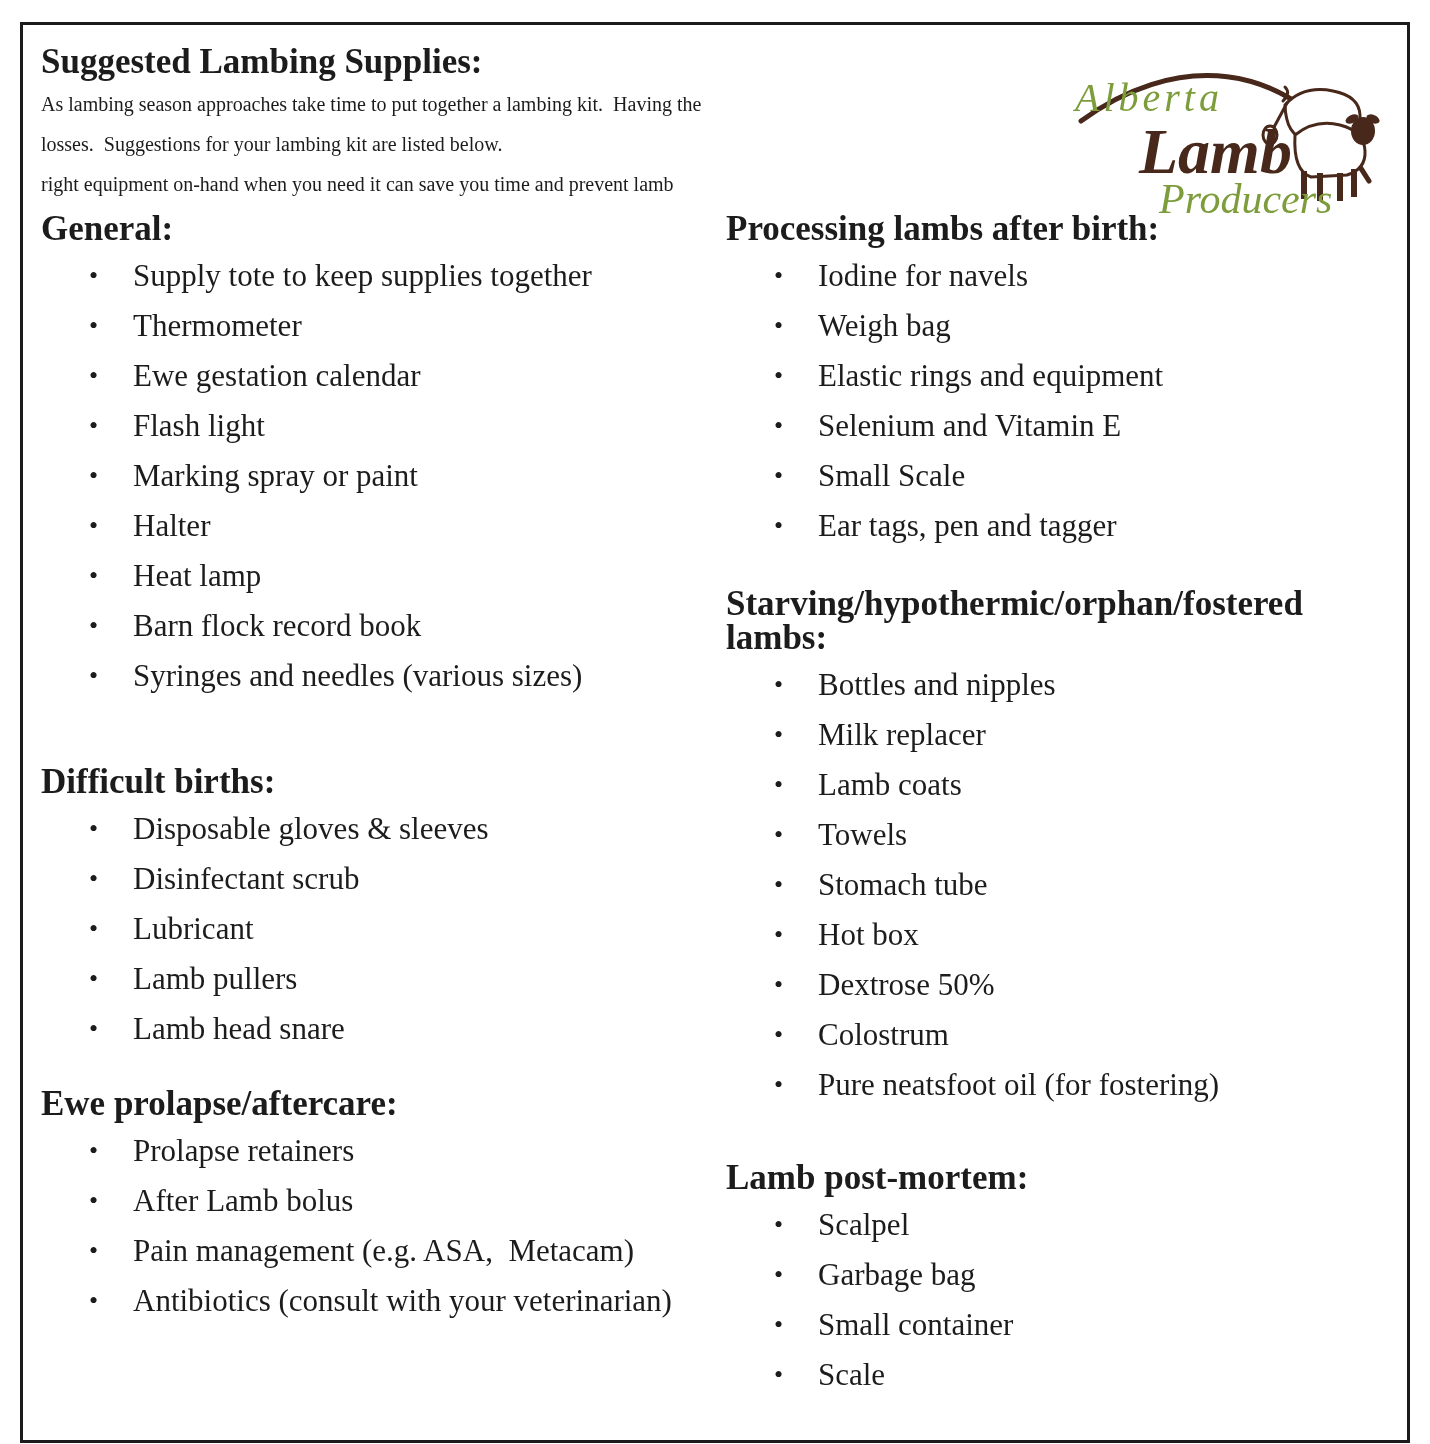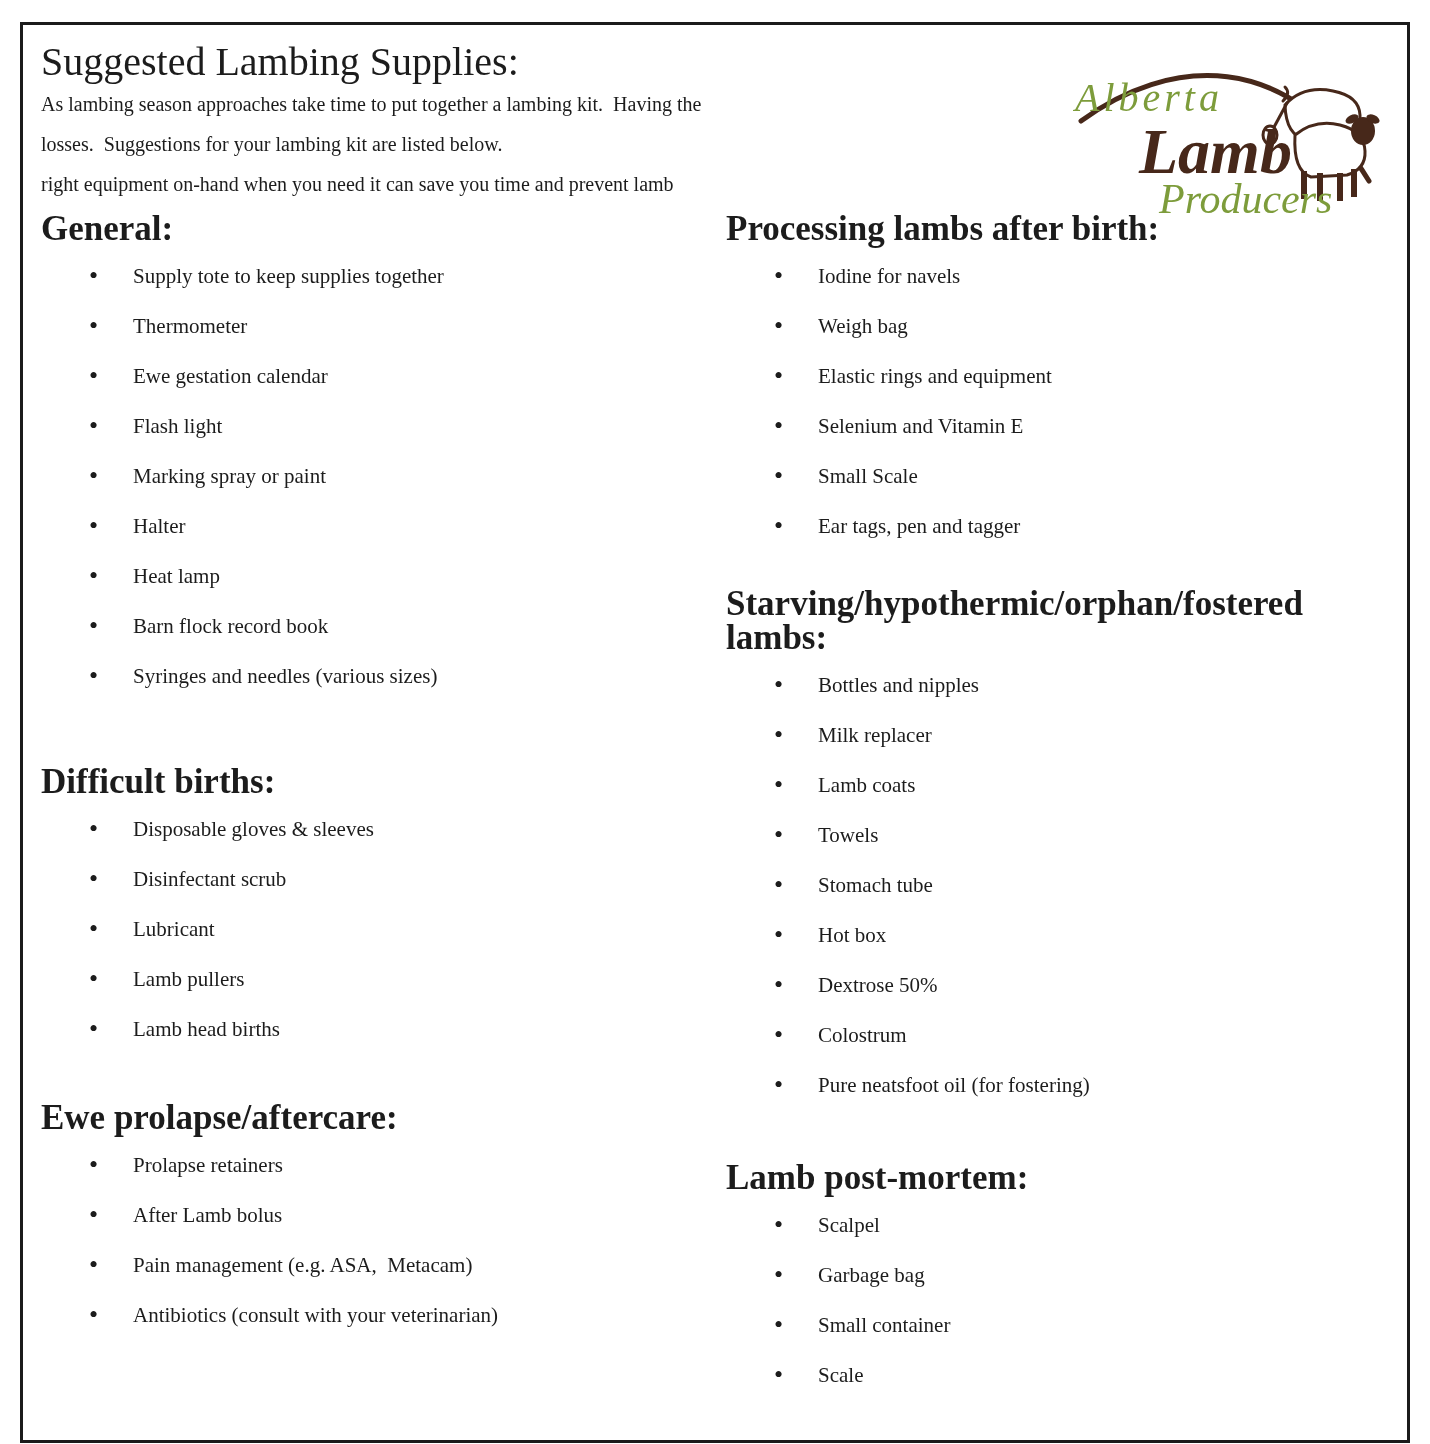--- a/index.html
+++ b/index.html
@@ -7,21 +7,21 @@
     width:1430px;height:1444px;position:relative;
     font-family:"Liberation Serif","DejaVu Serif",serif;
     color:#1c1c1c;overflow:hidden;
   }
   .frame{
     position:absolute;left:20px;top:22px;width:1390px;height:1421px;
     border:3px solid #1b1b1b;background:#ffffff;box-sizing:border-box;
     padding:15px 18px 0 18px;overflow:hidden;
   }
   .doc-title{
-    font-size:40px;font-weight:normal;line-height:44px;margin:0;
+    font-size:35px;font-weight:bold;line-height:44px;margin:0;
     letter-spacing:0px;
   }
   .intro{margin:0;}
   .intro-line{
     font-size:20px;line-height:40px;white-space:pre-wrap;
   }
   .logo{
     position:absolute;top:28px;right:16px;width:318px;height:168px;
   }
   .columns{
@@ -31,24 +31,24 @@
     font-size:35px;font-weight:bold;line-height:34px;margin:0 0 14px 0;
   }
   .sec ul{list-style:none;margin:0;padding:0;}
   .sec li{
     display:flex;align-items:flex-start;
     line-height:32px;margin-bottom:18px;
   }
   .bullet{
     flex:0 0 44px;margin-left:48px;font-size:26px;line-height:32px;
   }
-  .item-text{font-size:21px;white-space:pre-wrap;}
+  .item-text{font-size:31px;white-space:pre-wrap;}
   
   .col-left  .sec-1{margin-top:73px;}
-  .col-left  .sec-2{margin-top:56px;}
+  .col-left  .sec-2{margin-top:42px;}
   .col-right .sec-1{margin-top:45px;}
   .col-right .sec-2{margin-top:60px;}
   
   .col-left  .sec-0 li:nth-child(8),
   .col-left  .sec-0 li:nth-child(9){margin-top:8px;}
   .col-left  .sec-2 li:nth-child(2){margin-top:10px;}
   .col-right .sec-1 li:nth-child(2),
   .col-right .sec-1 li:nth-child(3){margin-top:7px;}
   .col-right .sec-1 li:nth-child(9){margin-top:8px;}
   .col-right .sec-2 li:nth-child(4){margin-top:6px;}
@@ -153,21 +153,21 @@
             <li>
               <span class="bullet">•</span>
               <span class="item-text">Lubricant</span>
             </li>
             <li>
               <span class="bullet">•</span>
               <span class="item-text">Lamb pullers</span>
             </li>
             <li>
               <span class="bullet">•</span>
-              <span class="item-text">Lamb head births</span>
+              <span class="item-text">Lamb head snare</span>
             </li>
           </ul>
         </section>
         <section class="sec sec-2">
           <h2>Ewe prolapse/aftercare:</h2>
           <ul>
             <li>
               <span class="bullet">•</span>
               <span class="item-text">Prolapse retainers</span>
             </li>

